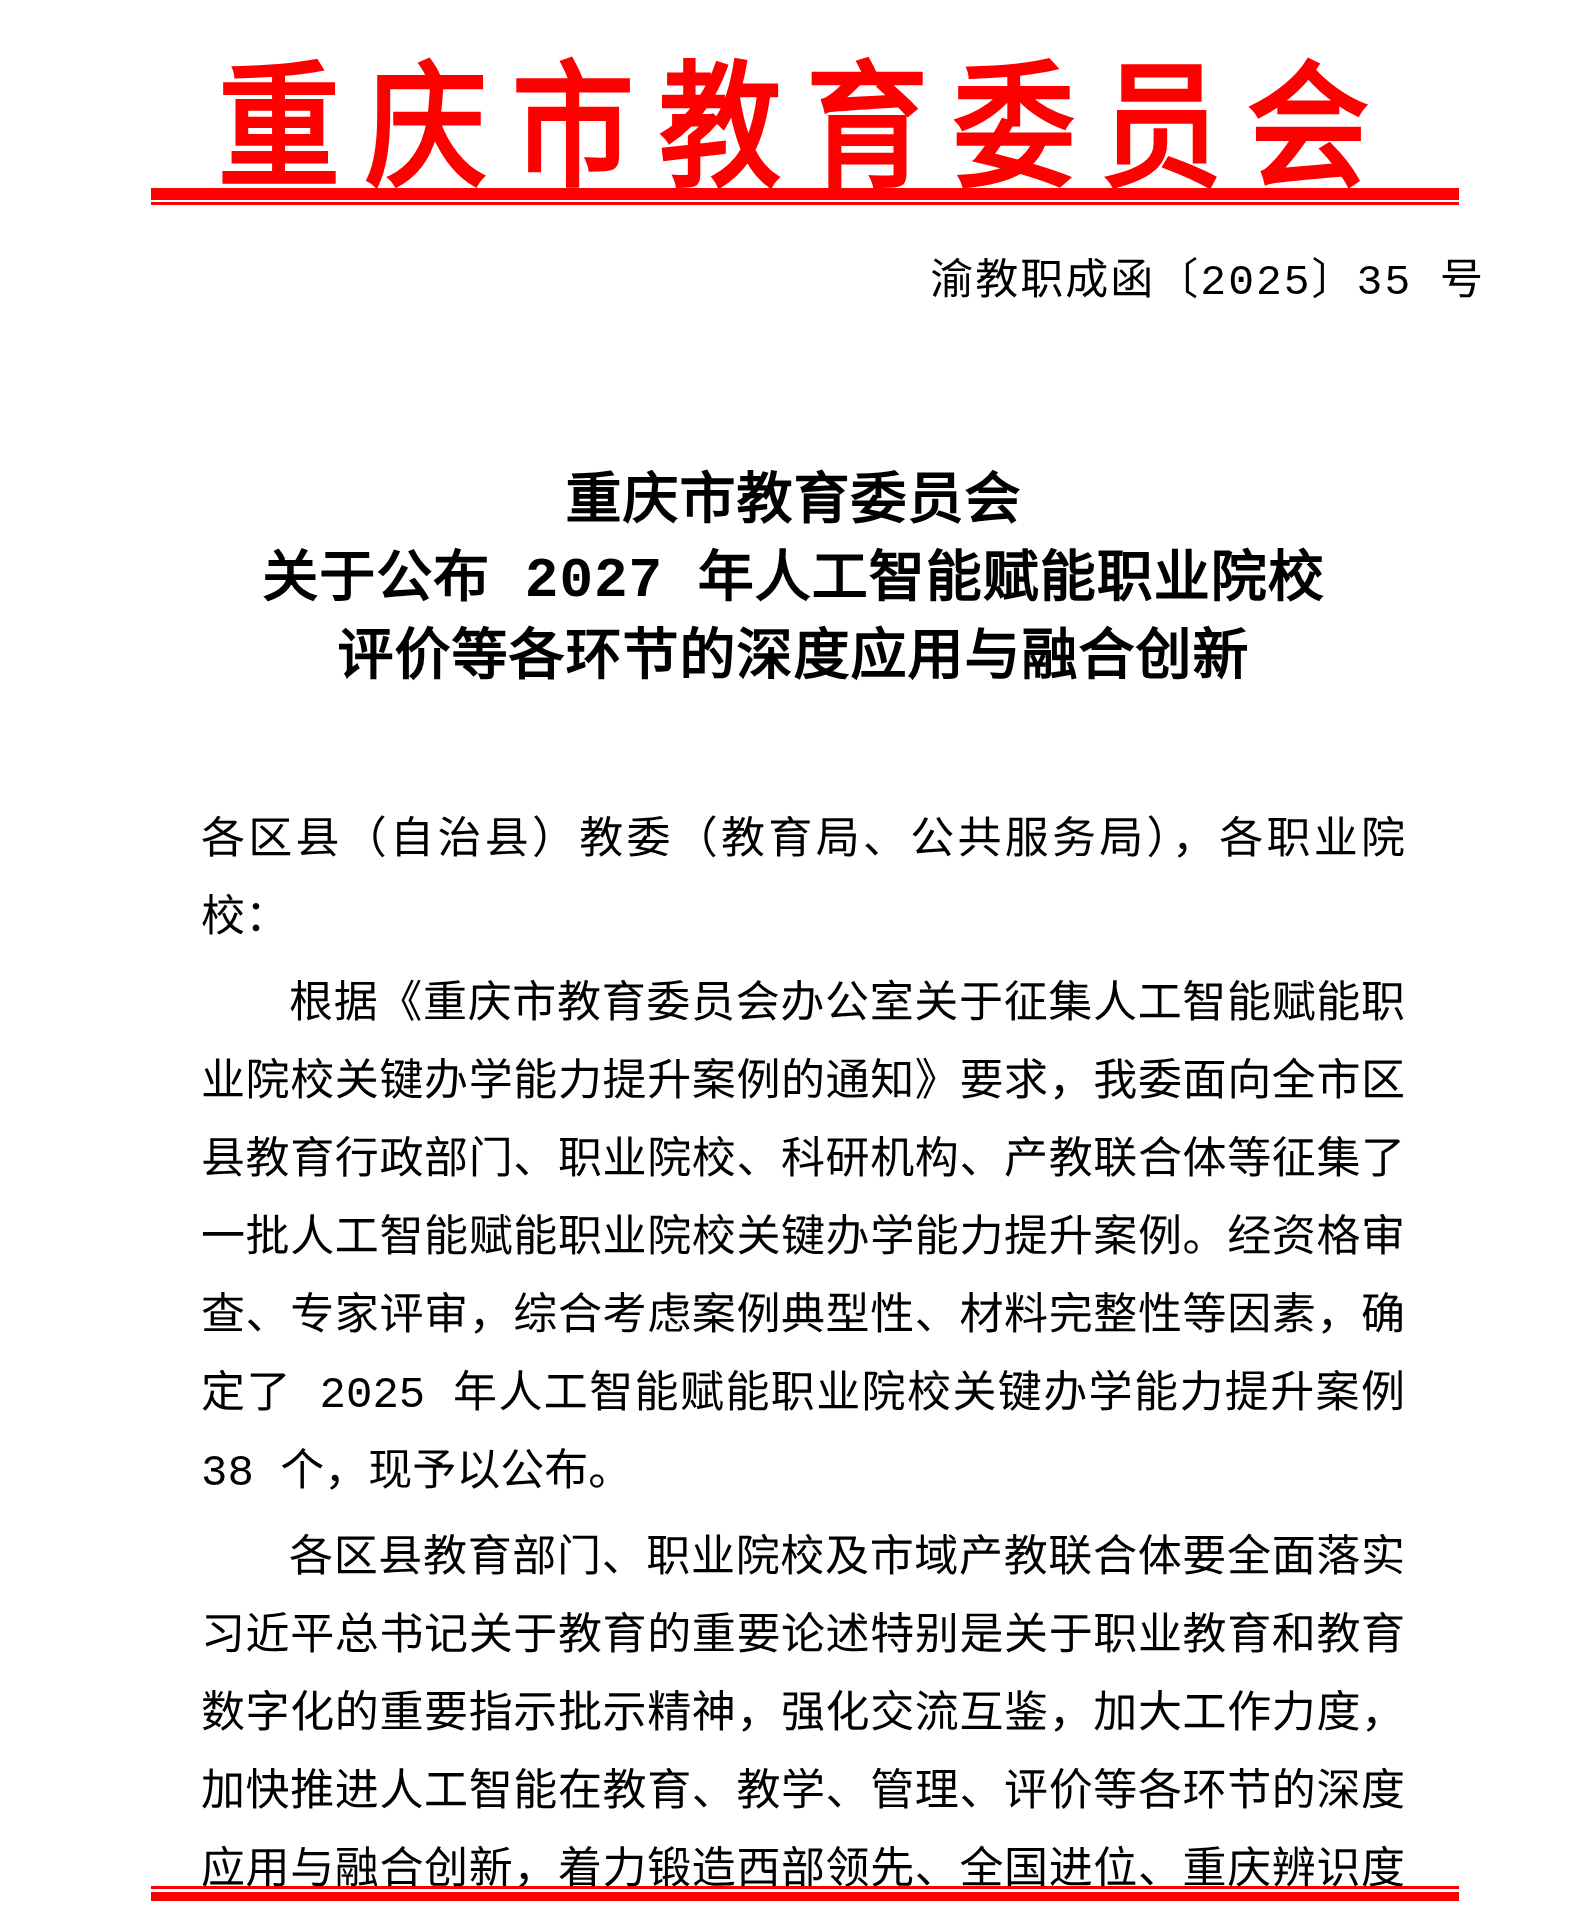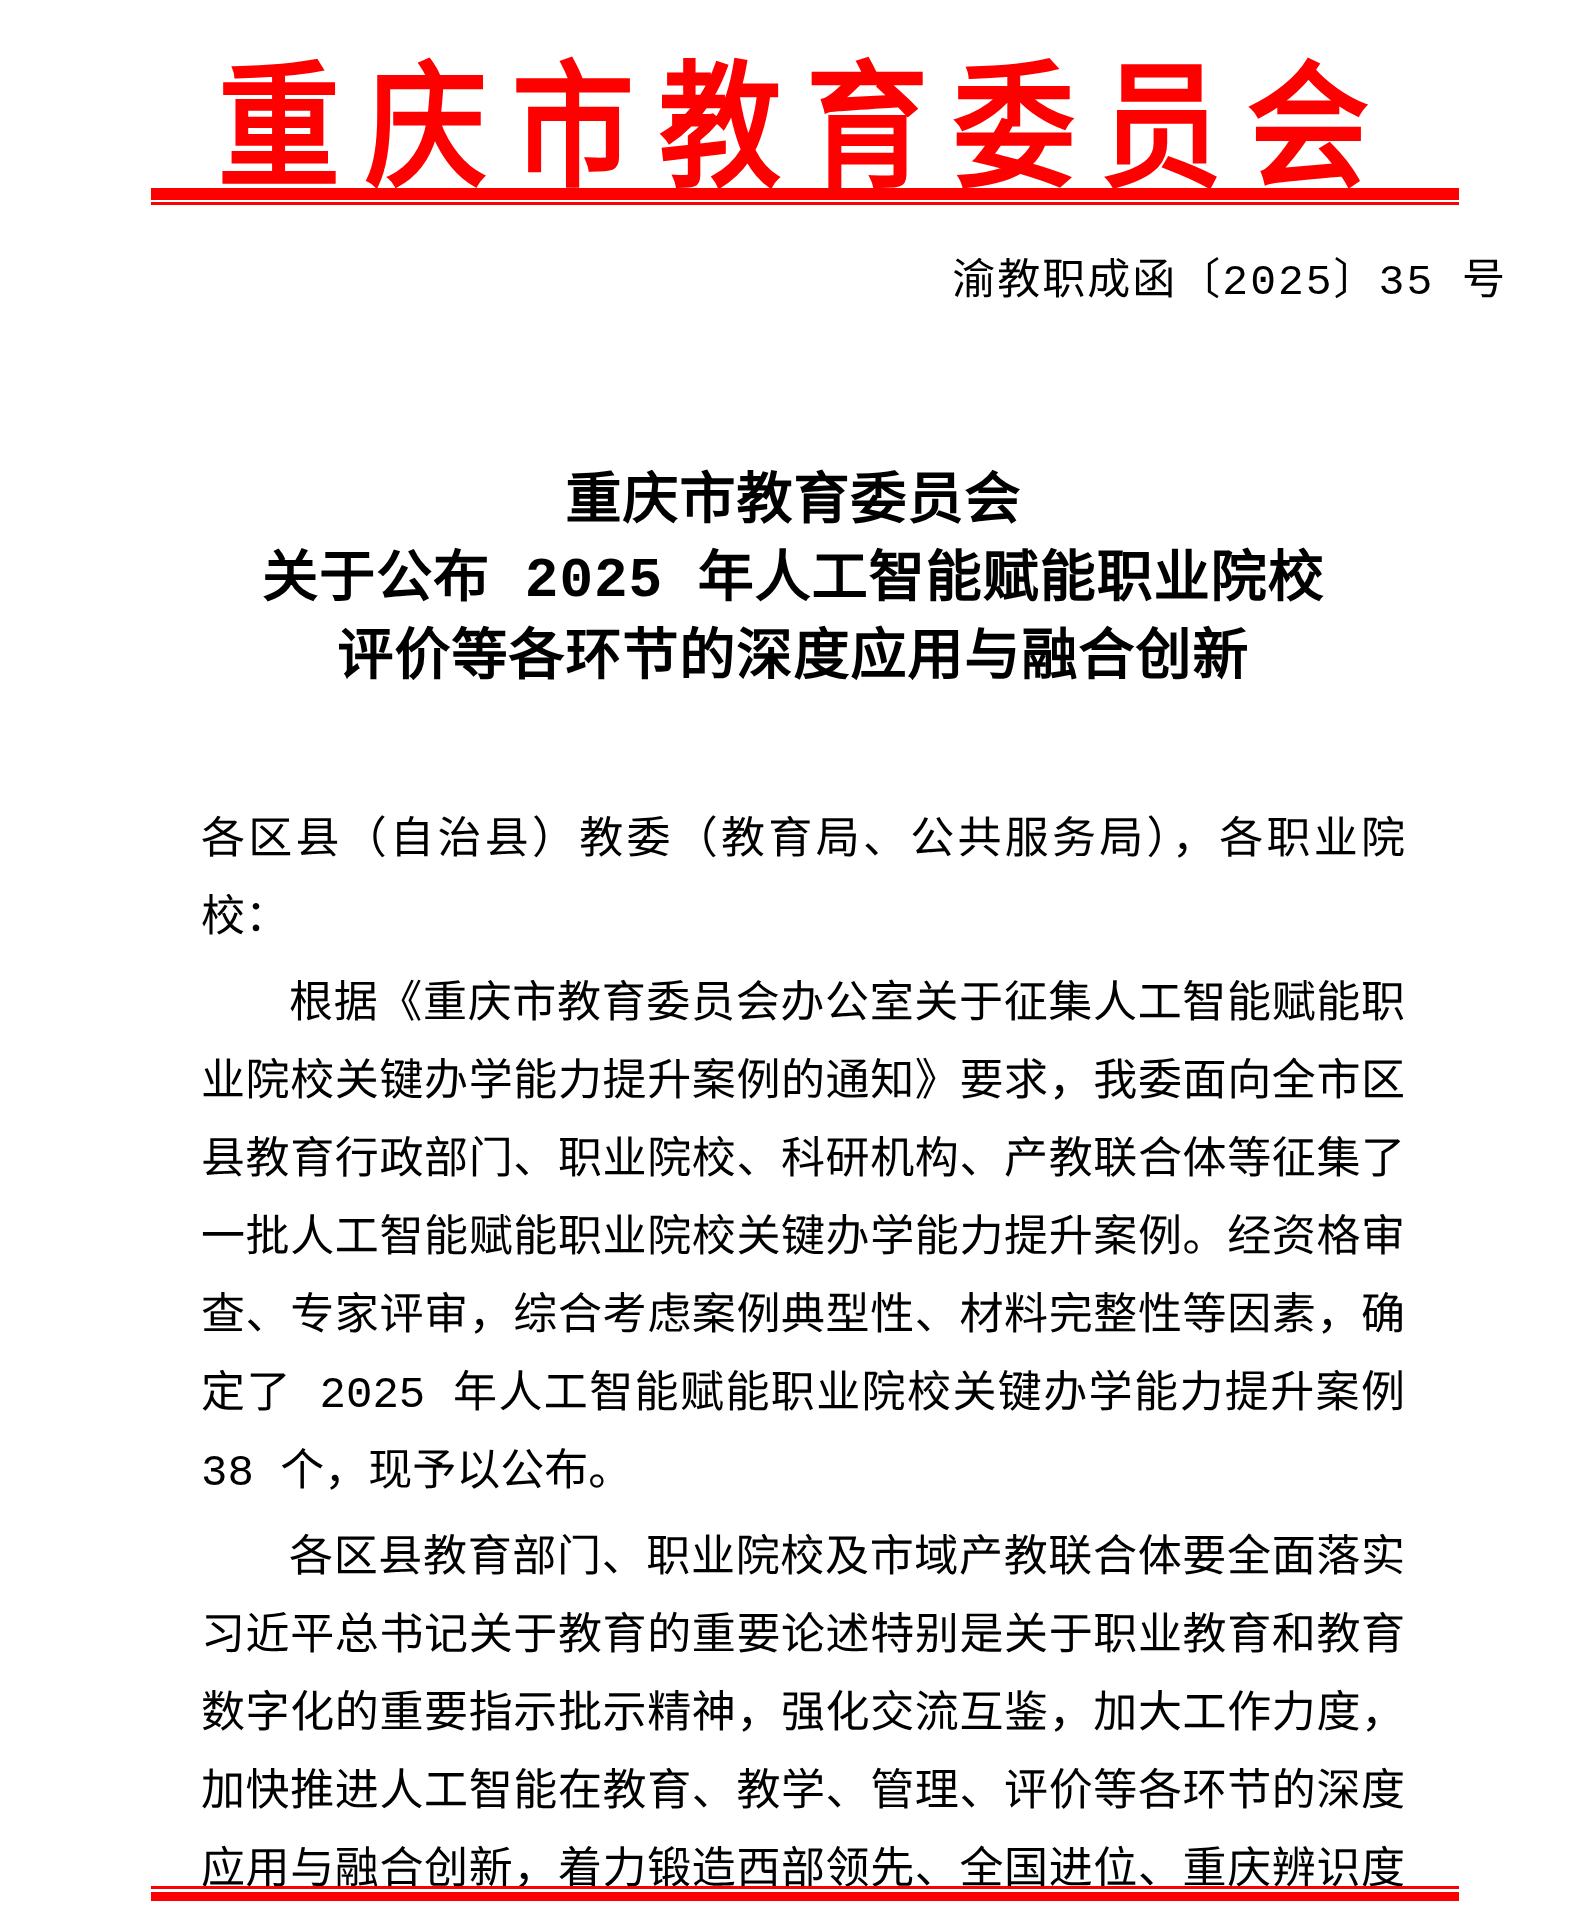--- a/index.html
+++ b/index.html
@@ -52,21 +52,21 @@
     border-top: 3px solid #fe0000;
     border-bottom: 9px solid #fe0000;
   }
   
   .doc-number {
     position: absolute;
     top: 244px;
     left: 0;
     width: 100%;
     box-sizing: border-box;
-    padding-right: 80px;
+    padding-right: 102px;
     text-align: right;
     font-size: 43px;
     letter-spacing: 2px;
     white-space: nowrap;
   }
   
   .notice-title {
     position: absolute;
     top: 464px;
     left: 0;
@@ -101,21 +101,21 @@
 <div class="page">
 
   <div class="agency-title">重庆市教育委员会</div>
 
   <div class="rule-top"></div>
 
   <div class="doc-number">渝教职成函〔2025〕35 号</div>
 
   <div class="notice-title">
     <div>重庆市教育委员会</div>
-    <div>关于公布 2025 年人工智能赋能职业院校</div>
+    <div>关于公布 2027 年人工智能赋能职业院校</div>
     <div>评价等各环节的深度应用与融合创新</div>
   </div>
 
   <div class="body-text">
     <p>各区县（自治县）教委（教育局、公共服务局），各职业院校：</p>
     <p class="indent">根据《重庆市教育委员会办公室关于征集人工智能赋能职业院校关键办学能力提升案例的通知》要求，我委面向全市区县教育行政部门、职业院校、科研机构、产教联合体等征集了一批人工智能赋能职业院校关键办学能力提升案例。经资格审查、专家评审，综合考虑案例典型性、材料完整性等因素，确定了 2025 年人工智能赋能职业院校关键办学能力提升案例 38 个，现予以公布。</p>
     <p class="indent">各区县教育部门、职业院校及市域产教联合体要全面落实习近平总书记关于教育的重要论述特别是关于职业教育和教育数字化的重要指示批示精神，强化交流互鉴，加大工作力度，加快推进人工智能在教育、教学、管理、评价等各环节的深度应用与融合创新，着力锻造西部领先、全国进位、重庆辨识度的标志性成果，为现代化新重庆建设提供更坚实的技能和人才支撑。</p>
   </div>
 
   <div class="rule-bottom"></div>

